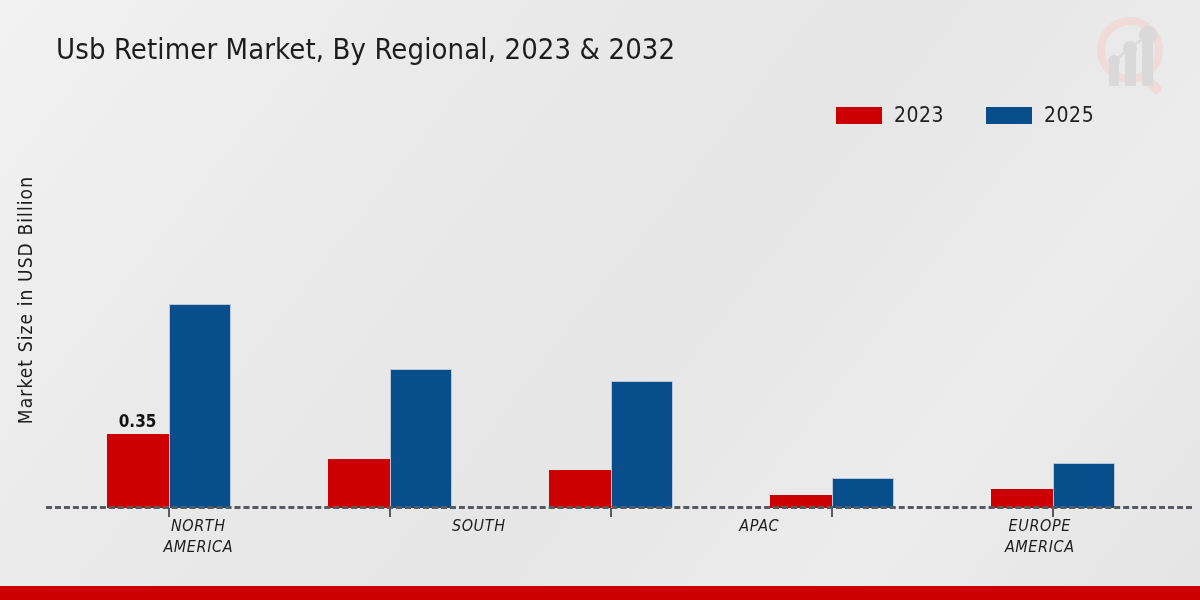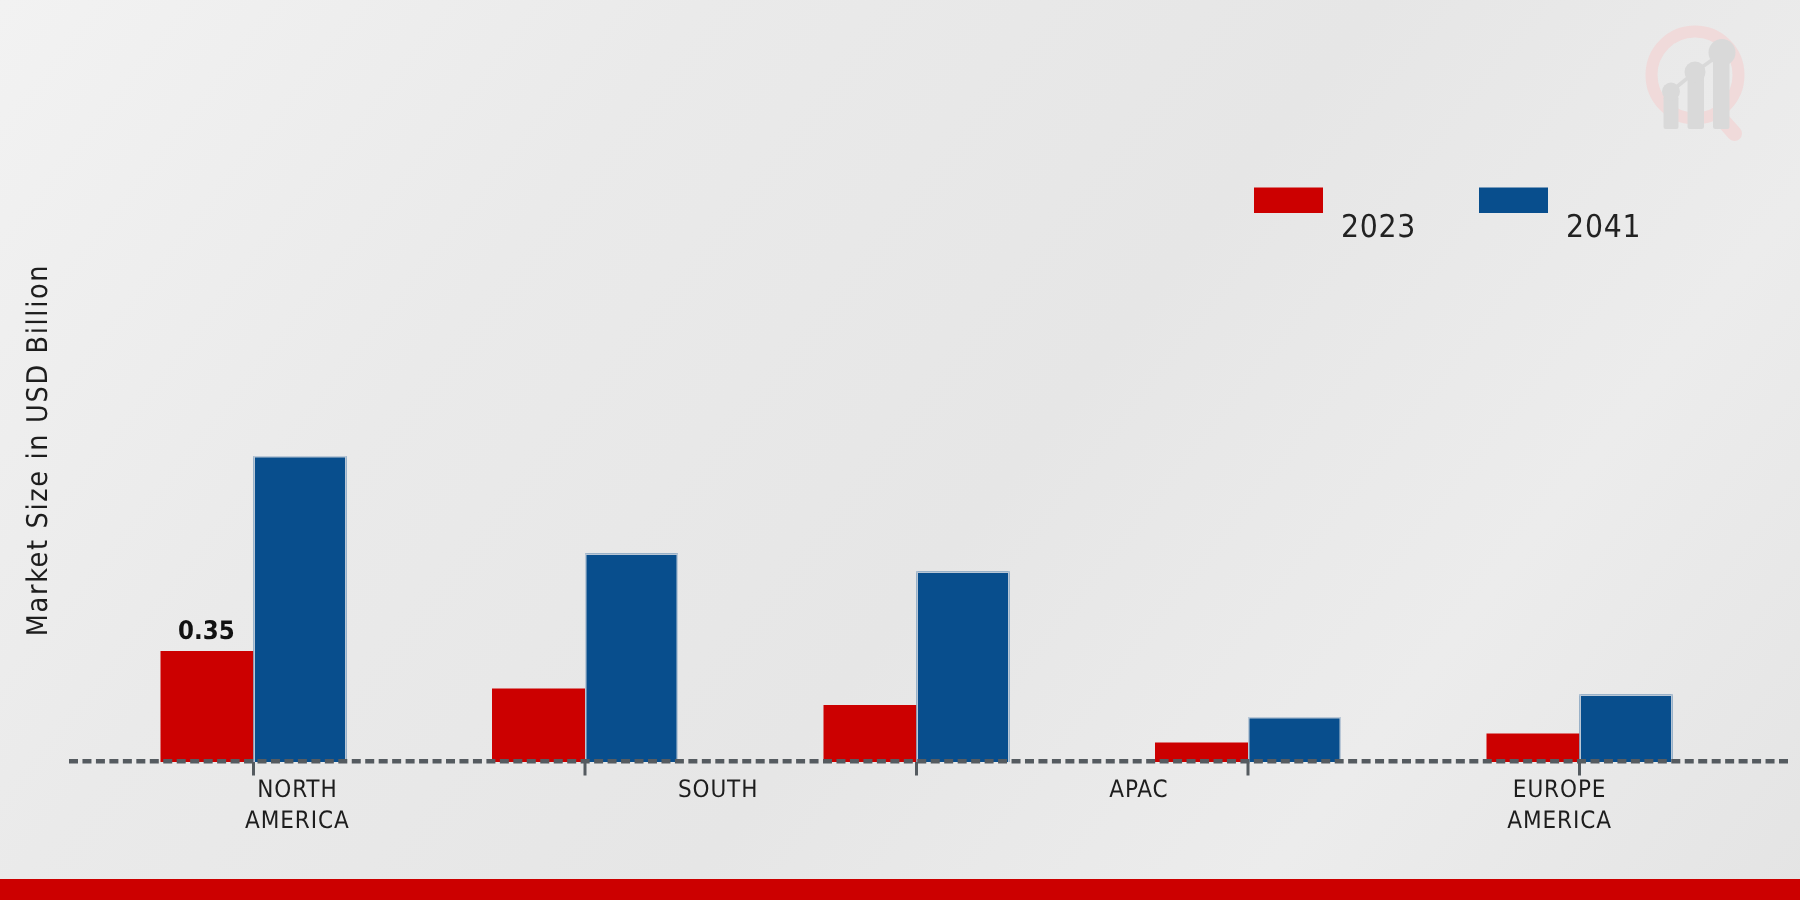--- a/index.html
+++ b/index.html
@@ -63,21 +63,20 @@
   .legend-swatch {
     width: 46px;
     height: 17px;
     display: block;
   }
   .legend-label {
     font-size: 21px;
     color: #222222;
     font-family: "DejaVu Sans Condensed", "Liberation Sans Narrow", "Liberation Sans", sans-serif;
     letter-spacing: 0.5px;
-    margin-top: 36px;
   }
 
   
   .yaxis-title {
     position: absolute;
     left: 0px;
     top: 0px;
     width: 600px;
     height: 38px;
     transform: rotate(-90deg);
@@ -179,21 +178,21 @@
   }
   .cat-label {
     flex: 1 1 0;
     text-align: center;
     font-size: 16px;
     line-height: 21px;
     color: #1d1d1d;
     letter-spacing: 0.6px;
     font-family: "DejaVu Sans Condensed", "Liberation Sans Narrow", "Liberation Sans", sans-serif;
   }
-  .cat-label span { display: block; }
+  .cat-label span { display: block; font-style: italic; }
 
   
   .bottom-band {
     position: absolute;
     left: 0;
     right: 0;
     bottom: 0;
     height: 14px;
     background: #cc0000;
   }
@@ -211,29 +210,30 @@
       <rect x="41" y="42" width="11" height="36" rx="1.5" fill="#d9d9d9"></rect>
       <rect x="58" y="30" width="11" height="48" rx="1.5" fill="#d9d9d9"></rect>
       <line x1="30" y1="53" x2="46" y2="40" stroke="#d9d9d9" stroke-width="2.4"></line>
       <line x1="46" y1="40" x2="63" y2="28" stroke="#d9d9d9" stroke-width="2.4"></line>
       <circle cx="30" cy="53" r="6" fill="#d9d9d9"></circle>
       <circle cx="46" cy="40" r="7" fill="#d9d9d9"></circle>
       <circle cx="64" cy="27" r="9" fill="#d9d9d9"></circle>
     </svg>
   </div>
 
+  <div class="chart-title">Usb Retimer Market, By Regional, 2023 &amp; 2032</div>
 
   <div class="legend">
     <div class="legend-item">
       <span class="legend-swatch" style="background:#cc0000"></span>
       <span class="legend-label">2023</span>
     </div>
     <div class="legend-item">
       <span class="legend-swatch" style="background:#084e8d"></span>
-      <span class="legend-label">2041</span>
+      <span class="legend-label">2025</span>
     </div>
   </div>
 
   <div class="yaxis-title">Market Size in USD Billion</div>
 
   <div class="plot-area">
     <div class="groups">
 
       <div class="bar-group">
         <div class="bar series-2023" style="height:74px">

